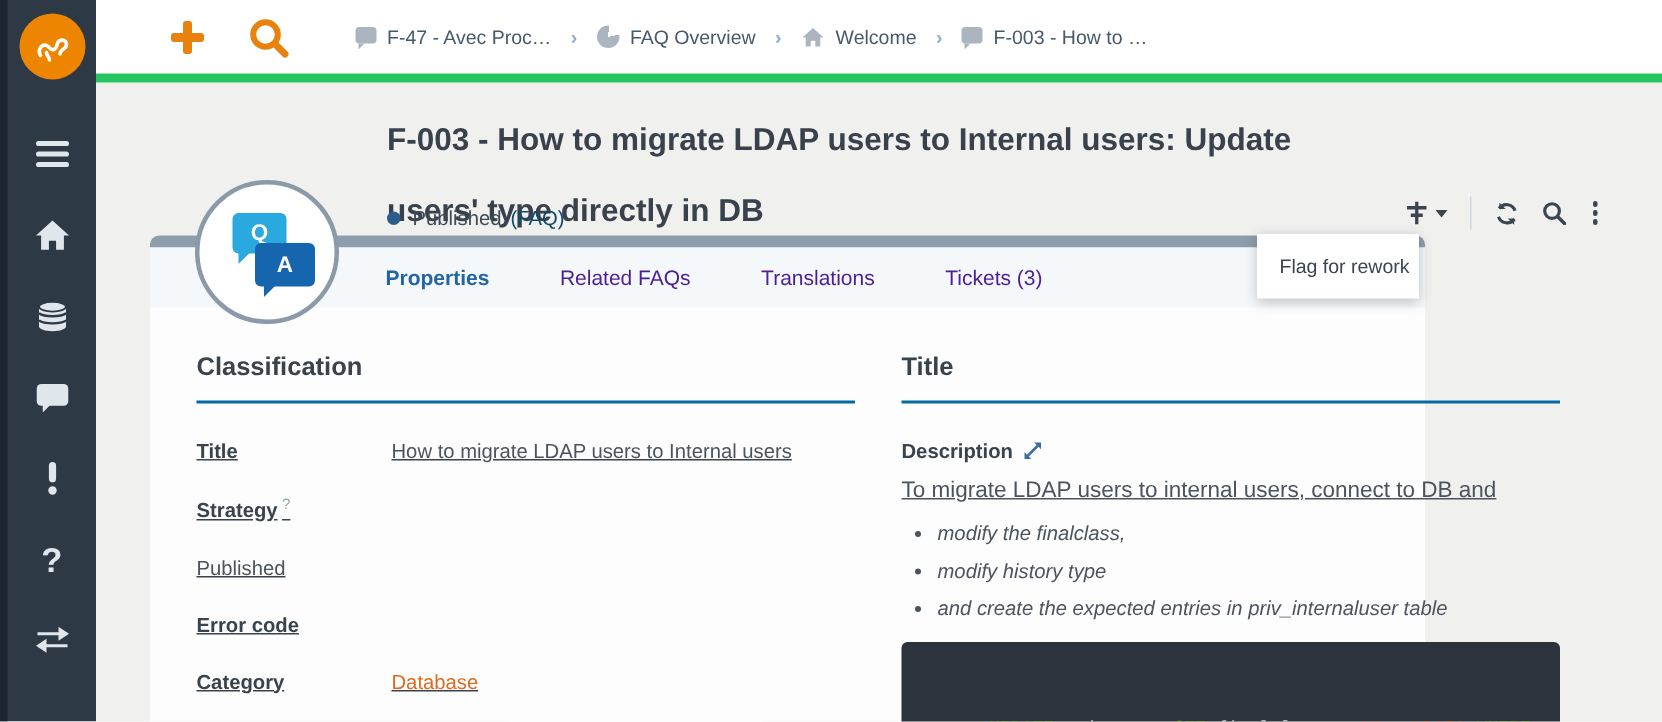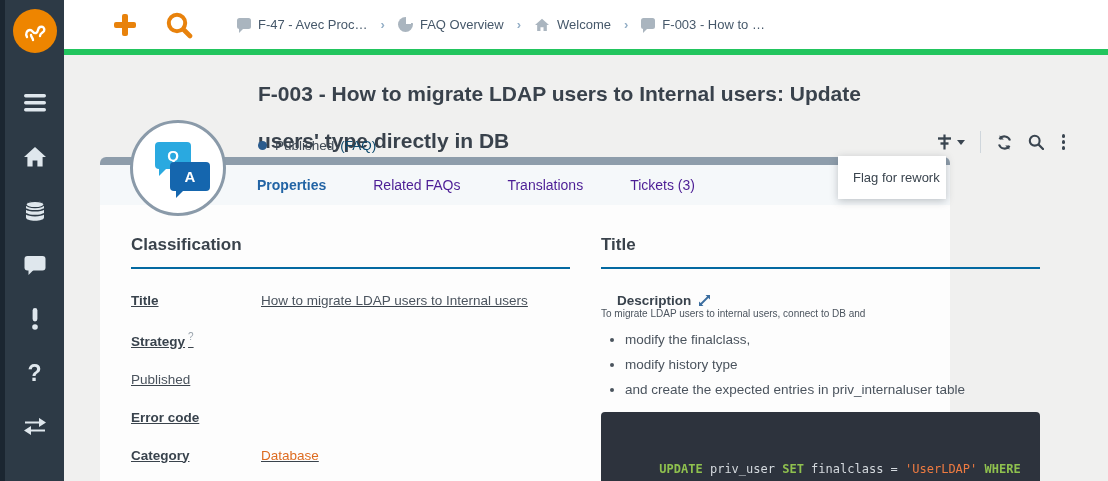--- a/index.html
+++ b/index.html
@@ -120,24 +120,24 @@
   }
   .fields { margin-top:24px; }
   .field-row { display:flex; margin-bottom:23px; font-size:13.5px;text-decoration:underline; }
   .field-label { width:130px; font-weight:bold; color:#39434d; }
   .field-label sup { color:#98a2ab; font-size:10px; margin-left:3px; font-weight:normal; }
   .field-label sup:empty { display:none; }
   .field-value { color:#4b545e; }
   .field-value.link-orange { color:#dd6b20; cursor:pointer; }
 
   .desc-label { margin-top:24px; font-size:13.5px; font-weight:bold; color:#39434d;
-    display:flex; align-items:center; gap:7px;margin-left:16px; }
-  .desc-intro { font-size:10px; color:#4b545e; }
+    display:flex; align-items:center; gap:7px; }
+  .desc-intro { margin-top:10px; font-size:15px; color:#4b545e;text-decoration:underline; }
   .desc-list { margin-top:13px; padding-left:24px; }
-  .desc-list li { font-size:13.5px; color:#4b545e; margin-bottom:10px; }
+  .desc-list li { font-size:13.5px; color:#4b545e; margin-bottom:10px;font-style:italic; }
 
   .code-block {
     margin-top:15px; background:#2d333d; border-radius:4px;
     padding:12px 15px; font-family:"DejaVu Sans Mono", monospace;
     font-size:12px; line-height:18px; color:#d4d9de;
   }
   .code-line { white-space:pre; }
   .tok-kw  { color:#8fc14e; font-weight:bold; }
   .tok-str { color:#ee7b41; }
   .tok-id  { color:#d4d9de; }

